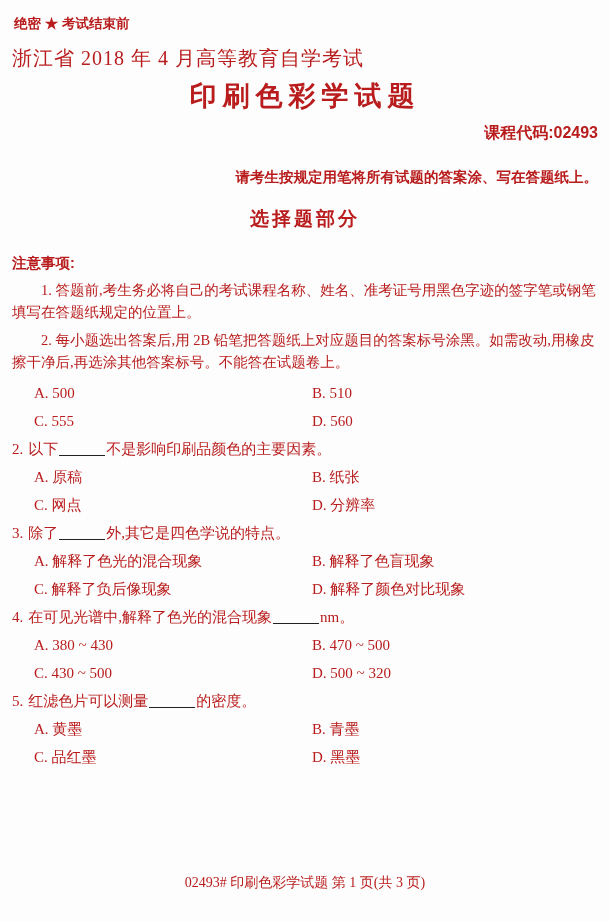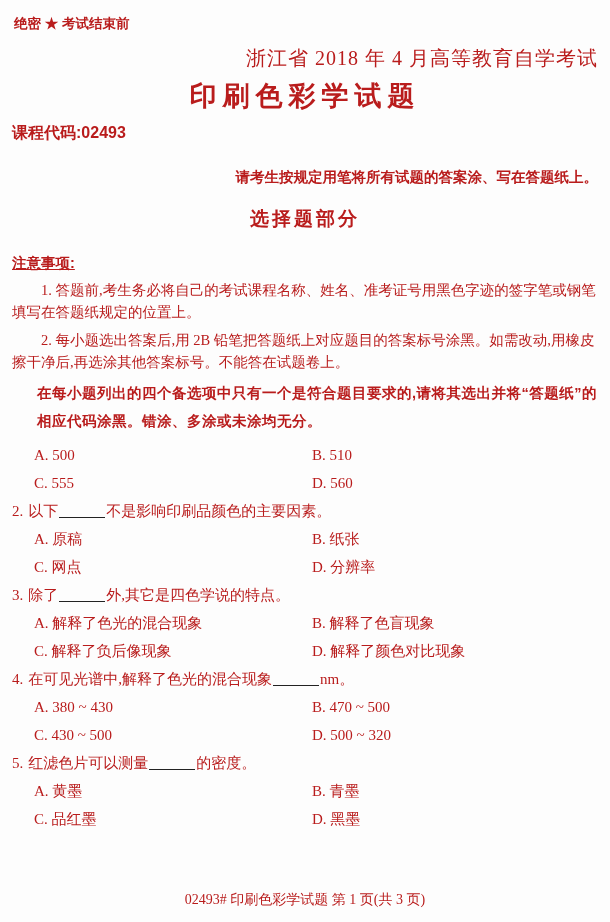--- a/index.html
+++ b/index.html
@@ -15,36 +15,36 @@
     overflow: hidden;
   }
   .secret {
     font-family: "Liberation Sans", sans-serif;
     font-weight: bold;
     font-size: 13.5px;
     margin-top: 3px;
     margin-left: 2px;
   }
   .title1 {
-    text-align: right;
+    text-align: left;
     font-family: "Liberation Serif", serif;
     font-size: 20px;
     letter-spacing: 1px;
     margin-top: 12px;
   }
   .title2 {
     text-align: center;
     font-family: "Liberation Sans", sans-serif;
     font-weight: bold;
     font-size: 27px;
     letter-spacing: 6px;
     margin-top: 6px;
   }
   .code {
-    text-align: left;
+    text-align: right;
     font-family: "Liberation Sans", sans-serif;
     font-weight: bold;
     font-size: 16px;
     margin-top: 9px;
   }
   .instruction {
     font-family: "Liberation Sans", sans-serif;
     font-weight: bold;
     font-size: 14.5px;
     text-indent: 2em;
@@ -57,21 +57,20 @@
     font-weight: bold;
     font-size: 19px;
     letter-spacing: 3px;
     margin-top: 19px;
   }
   .notes-title {
     font-family: "Liberation Sans", sans-serif;
     font-weight: bold;
     font-size: 14.5px;
     margin-top: 22px;
-    text-decoration: underline;
   }
   .para {
     font-family: "Liberation Serif", serif;
     font-size: 14.5px;
     line-height: 22px;
     text-indent: 2em;
     margin: 6px 0 0 0;
   }
   .sec-title {
     font-family: "Liberation Sans", sans-serif;
@@ -103,21 +102,21 @@
     display: inline-block;
     width: 46px;
     height: 14px;
     border-bottom: 1.4px solid #222;
     margin: 0 1px -2px 1px;
   }
   .footer {
     position: absolute;
     left: 0;
     right: 0;
-    bottom: 13px;
+    bottom: 30px;
     text-align: center;
     font-family: "Liberation Serif", serif;
     font-size: 14px;
   }
 </style>
 </head>
 <body>
 
 <div class="page">
 
@@ -128,21 +127,20 @@
   <div class="code">课程代码:02493</div>
 
   <div class="instruction">请考生按规定用笔将所有试题的答案涂、写在答题纸上。</div>
 
   <div class="part-title">选择题部分</div>
 
   <div class="notes-title">注意事项:</div>
   <p class="para">1. 答题前,考生务必将自己的考试课程名称、姓名、准考证号用黑色字迹的签字笔或钢笔填写在答题纸规定的位置上。</p>
   <p class="para">2. 每小题选出答案后,用 2B 铅笔把答题纸上对应题目的答案标号涂黑。如需改动,用橡皮擦干净后,再选涂其他答案标号。不能答在试题卷上。</p>
 
-  <div class="sec-note">在每小题列出的四个备选项中只有一个是符合题目要求的,请将其选出并将“答题纸”的相应代码涂黑。错涂、多涂或未涂均无分。</div>
 
   <div class="questions">
 
     <div class="question">
       <div class="opts">
         <span>A. 500</span>
         <span>B. 510</span>
         <span>C. 555</span>
         <span>D. 560</span>
       </div>

